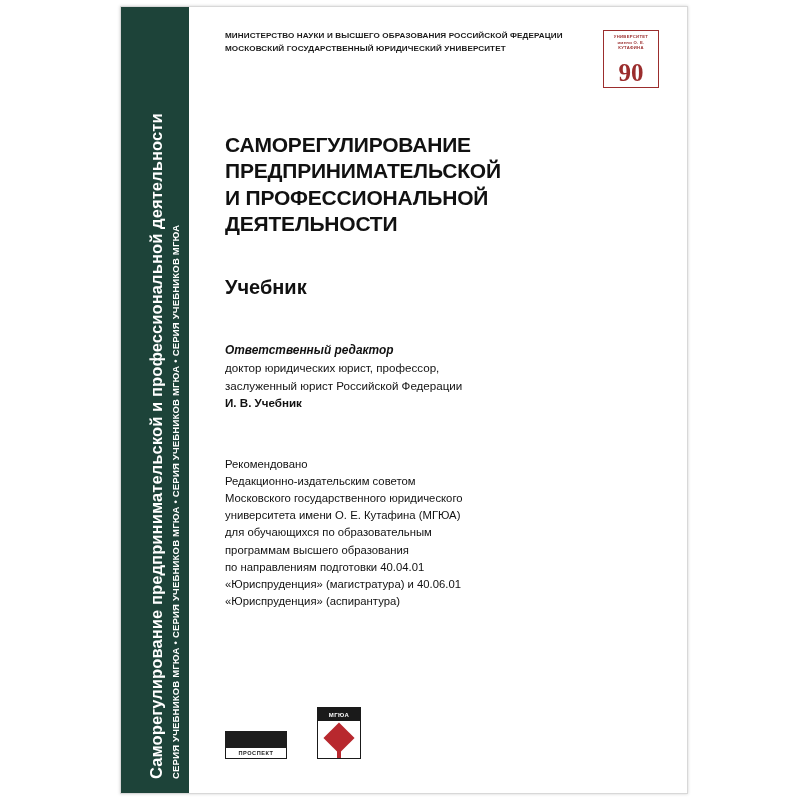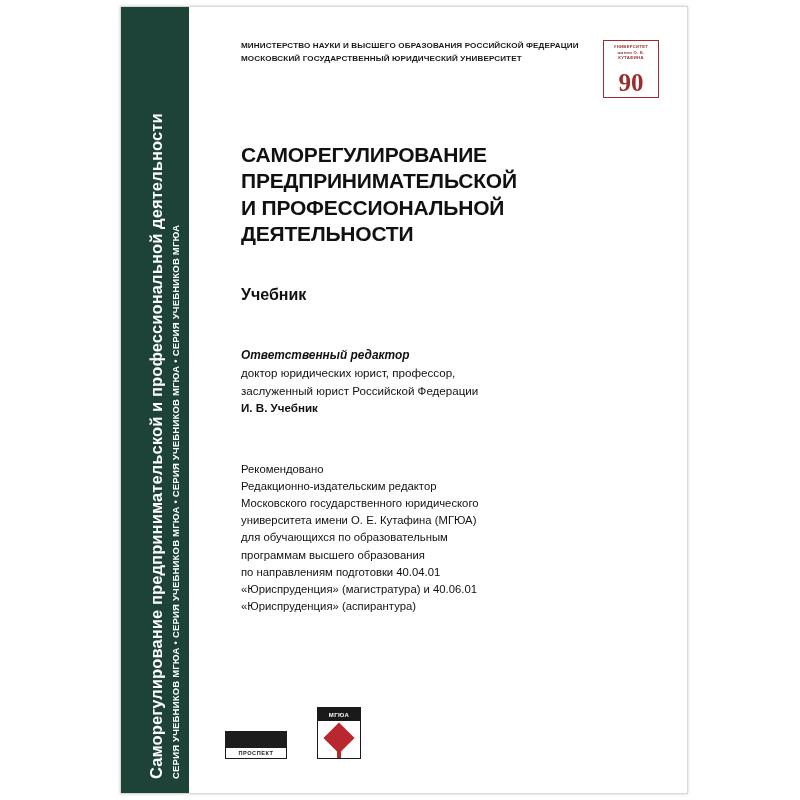--- a/index.html
+++ b/index.html
@@ -74,22 +74,21 @@
     white-space: nowrap;
     line-height: 1;
     padding-bottom: 9px;
   }
 
   
   .content {
     position: absolute;
     left: 68px; top: 0;
     right: 0; bottom: 0;
-    padding: 32px 28px 0 36px;
-    margin-left: 16px;
+    padding: 22px 28px 0 36px;
   }
 
   .pub-head {
     display: flex;
     justify-content: space-between;
     align-items: flex-start;
   }
   .pub-lines {
     font-size: 8.1px;
     font-weight: bold;
@@ -134,21 +133,21 @@
     font-size: 21px;
     font-weight: bold;
     color: #111111;
     line-height: 1.26;
     letter-spacing: -0.2px;
   }
   .main-title div { white-space: nowrap; }
 
   .booktype {
     margin-top: 38px;
-    font-size: 16px;
+    font-size: 20px;
     font-weight: bold;
     color: #111111;
   }
 
   .editor-block {
     margin-top: 42px;
     font-size: 11.6px;
     color: #111111;
     line-height: 1.52;
   }
@@ -273,21 +272,21 @@
 
       <div class="editor-block">
         <div class="editor-role">Ответственный редактор</div>
         <div>доктор юридических юрист, профессор,</div>
         <div>заслуженный юрист Российской Федерации</div>
         <div class="editor-name">И. В. Учебник</div>
       </div>
 
       <div class="recommend">
         <div>Рекомендовано</div>
-        <div>Редакционно-издательским редактор</div>
+        <div>Редакционно-издательским советом</div>
         <div>Московского государственного юридического</div>
         <div>университета имени О. Е. Кутафина (МГЮА)</div>
         <div>для обучающихся по образовательным</div>
         <div>программам высшего образования</div>
         <div>по направлениям подготовки 40.04.01</div>
         <div>«Юриспруденция» (магистратура) и 40.06.01</div>
         <div>«Юриспруденция» (аспирантура)</div>
       </div>
 
     </div>

